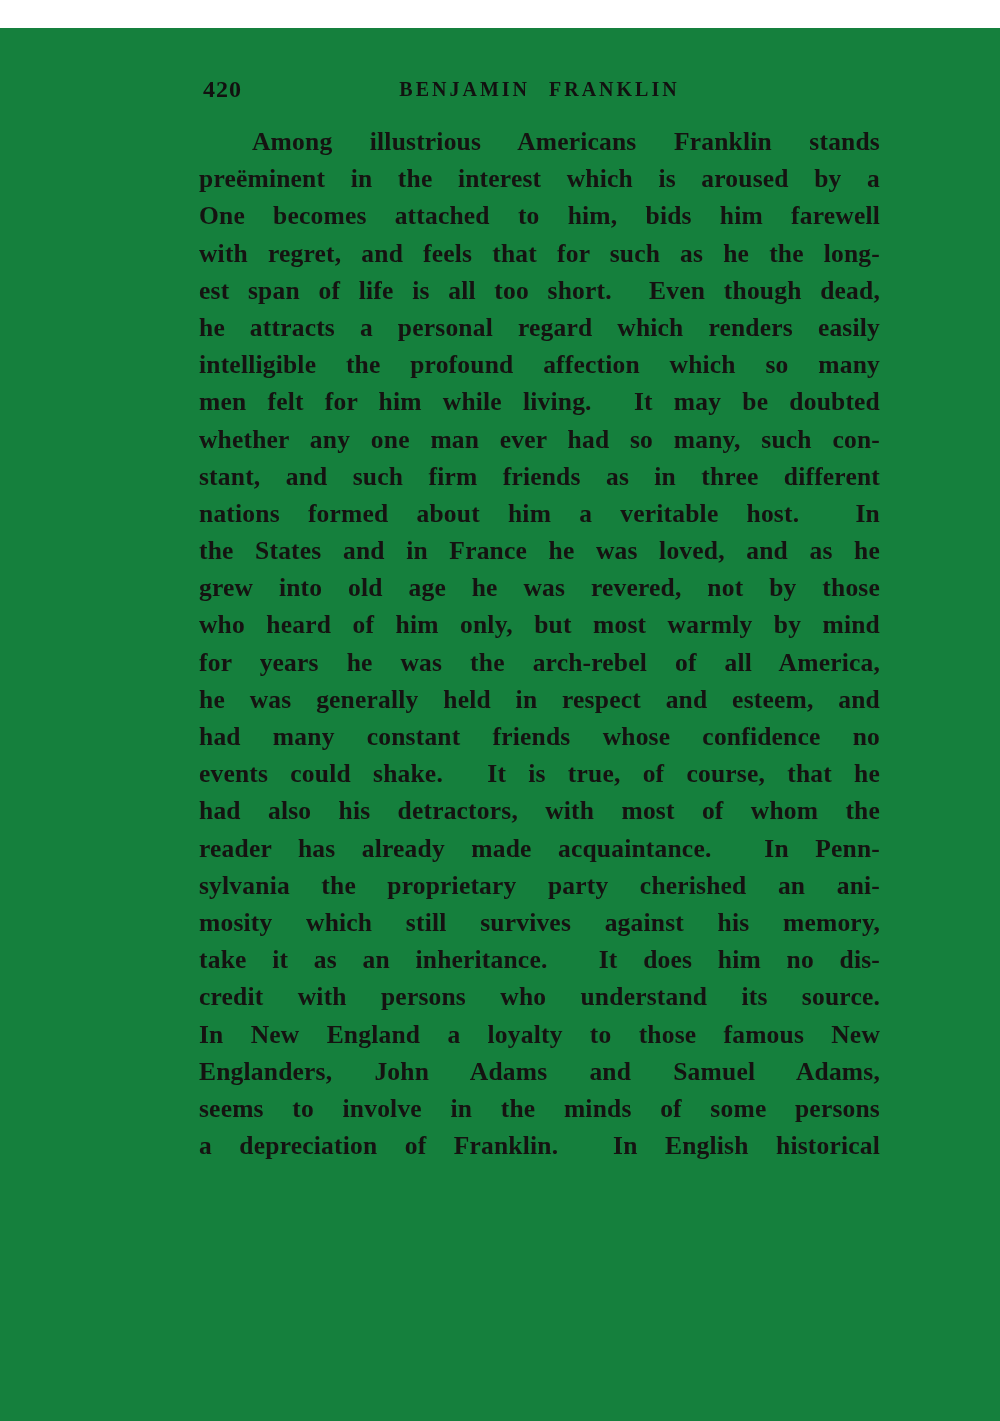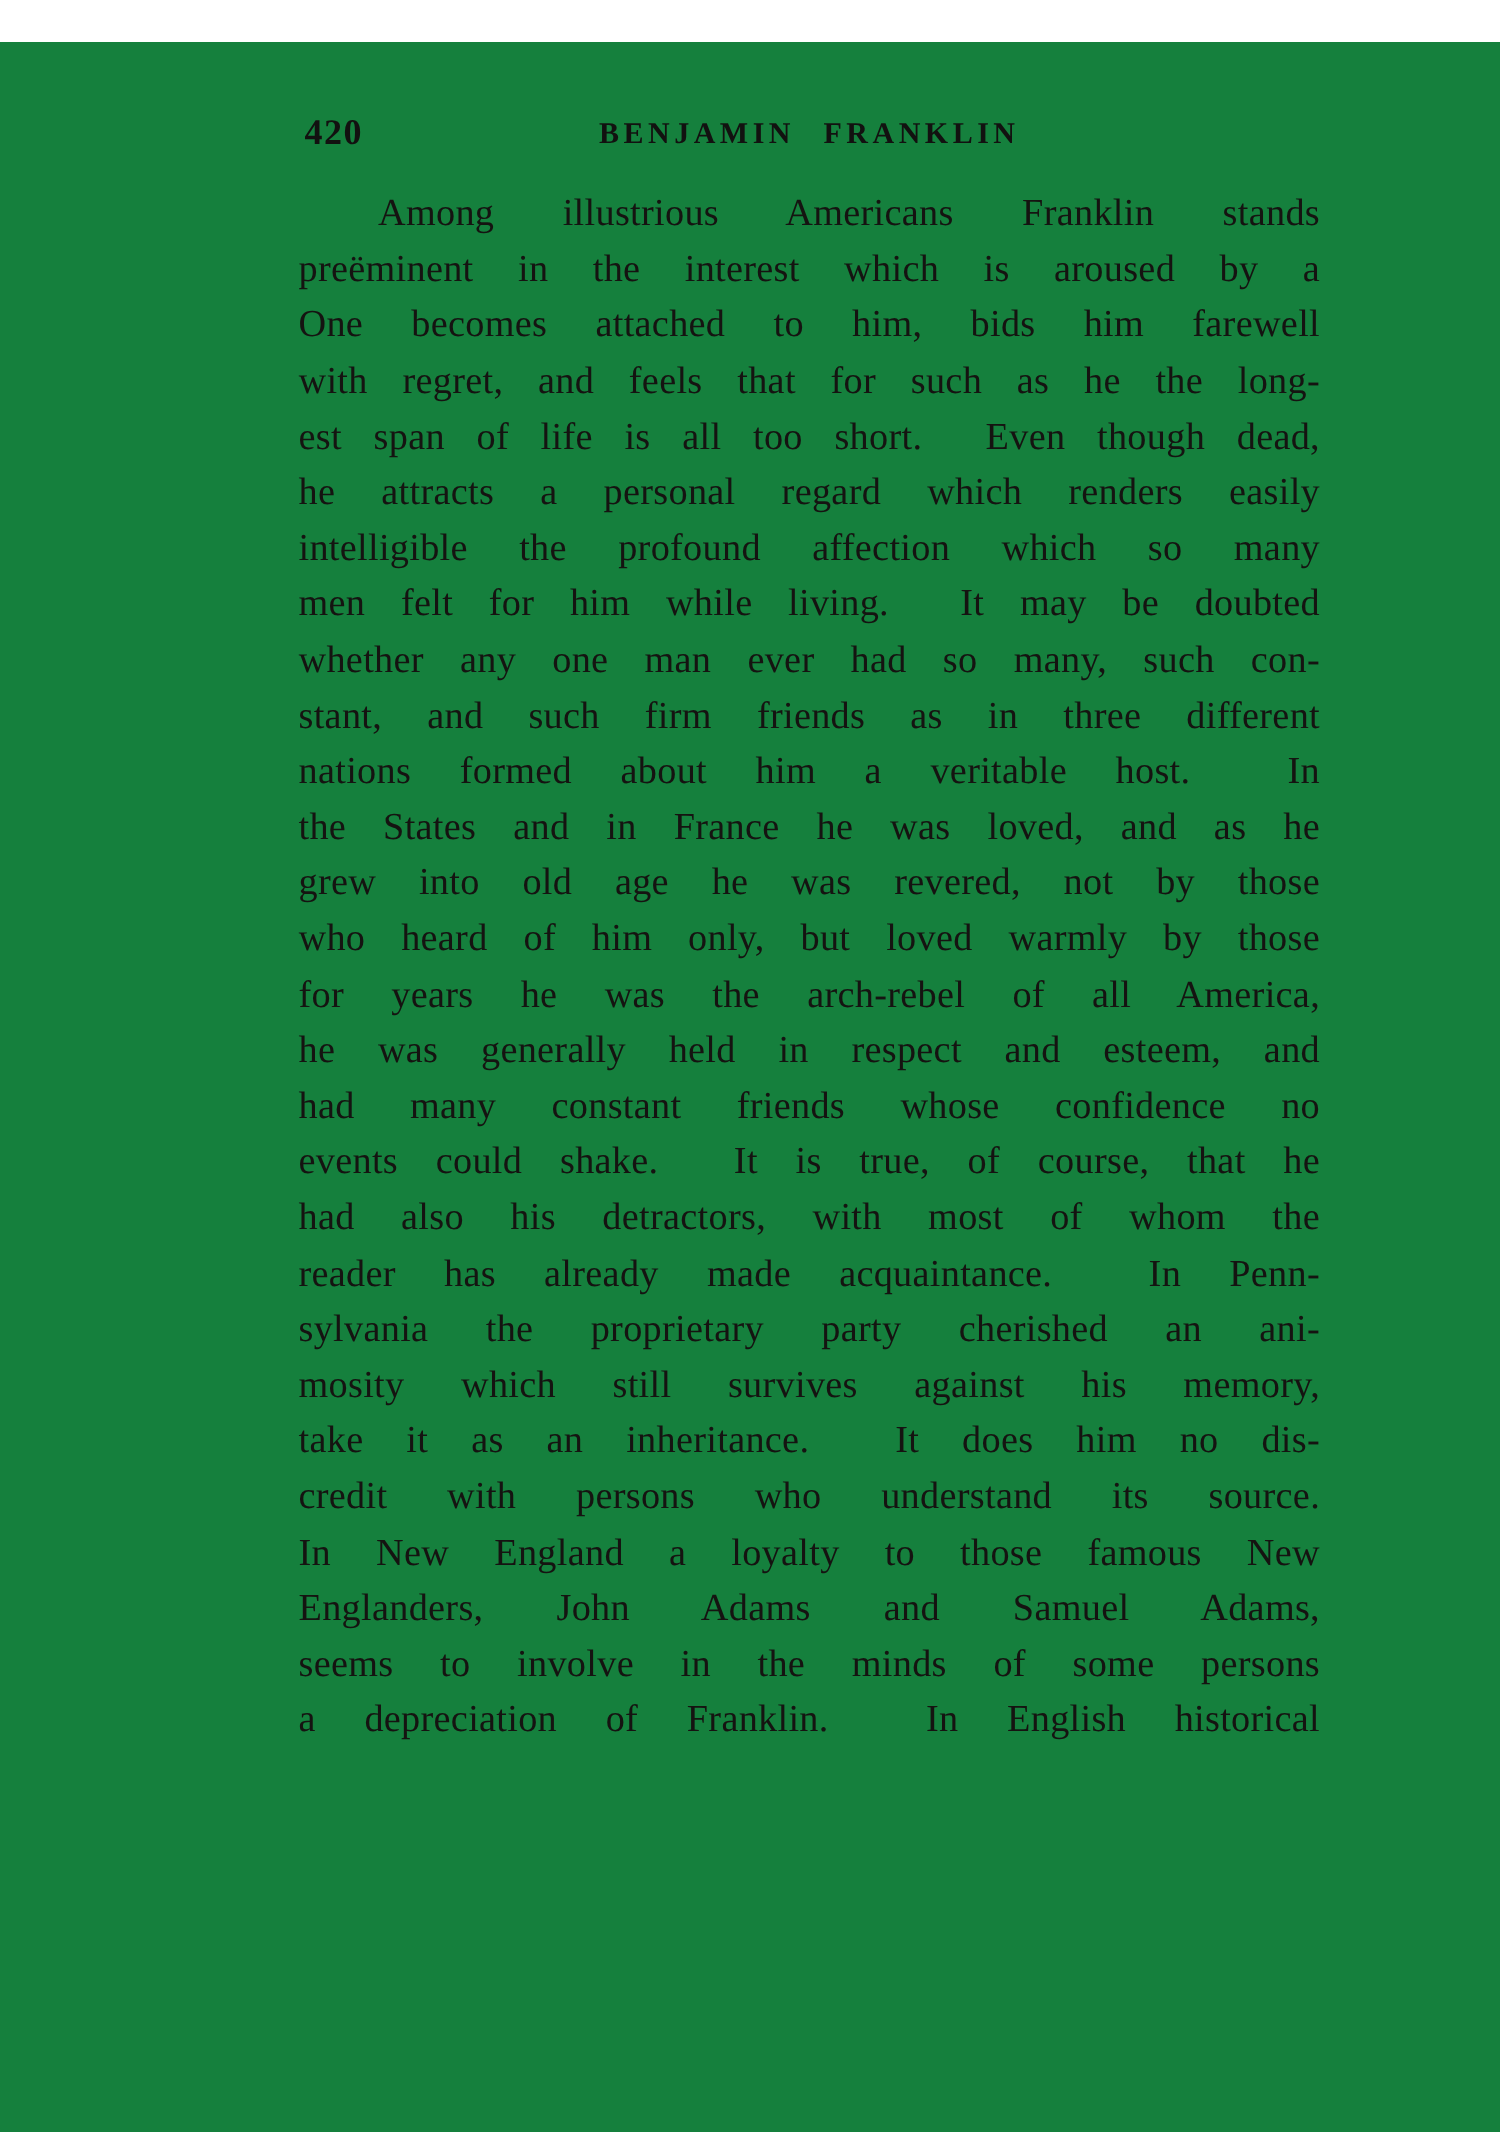--- a/index.html
+++ b/index.html
@@ -50,21 +50,21 @@
   .line {
     height: 37.2px;
     line-height: 37.2px;
     font-size: 25.5px;
     text-align: justify;
     text-align-last: justify;
     -moz-text-align-last: justify;
     white-space: pre-wrap;
     overflow: hidden;
     letter-spacing: 0.2px;
-    font-weight: 400;
+    font-weight: 700;
   }
   
   .line::after {
     content: "";
     display: inline-block;
     width: 100%;
     height: 0;
   }
   .line.indent {
     text-indent: 53px;
@@ -95,21 +95,21 @@
       <div class="line">with regret, and feels that for such as he the long-</div>
       <div class="line">est span of life is all too short.  Even though dead,</div>
       <div class="line">he attracts a personal regard which renders easily</div>
       <div class="line">intelligible the profound affection which so many</div>
       <div class="line">men felt for him while living.  It may be doubted</div>
       <div class="line">whether any one man ever had so many, such con-</div>
       <div class="line">stant, and such firm friends as in three different</div>
       <div class="line">nations formed about him a veritable host.  In</div>
       <div class="line">the States and in France he was loved, and as he</div>
       <div class="line">grew into old age he was revered, not by those</div>
-      <div class="line">who heard of him only, but loved warmly by those</div>
+      <div class="line">who heard of him only, but most warmly by mind</div>
       <div class="line">for years he was the arch-rebel of all America,</div>
       <div class="line">he was generally held in respect and esteem, and</div>
       <div class="line">had many constant friends whose confidence no</div>
       <div class="line">events could shake.  It is true, of course, that he</div>
       <div class="line">had also his detractors, with most of whom the</div>
       <div class="line">reader has already made acquaintance.  In Penn-</div>
       <div class="line">sylvania the proprietary party cherished an ani-</div>
       <div class="line">mosity which still survives against his memory,</div>
       <div class="line">take it as an inheritance.  It does him no dis-</div>
       <div class="line">credit with persons who understand its source.</div>

